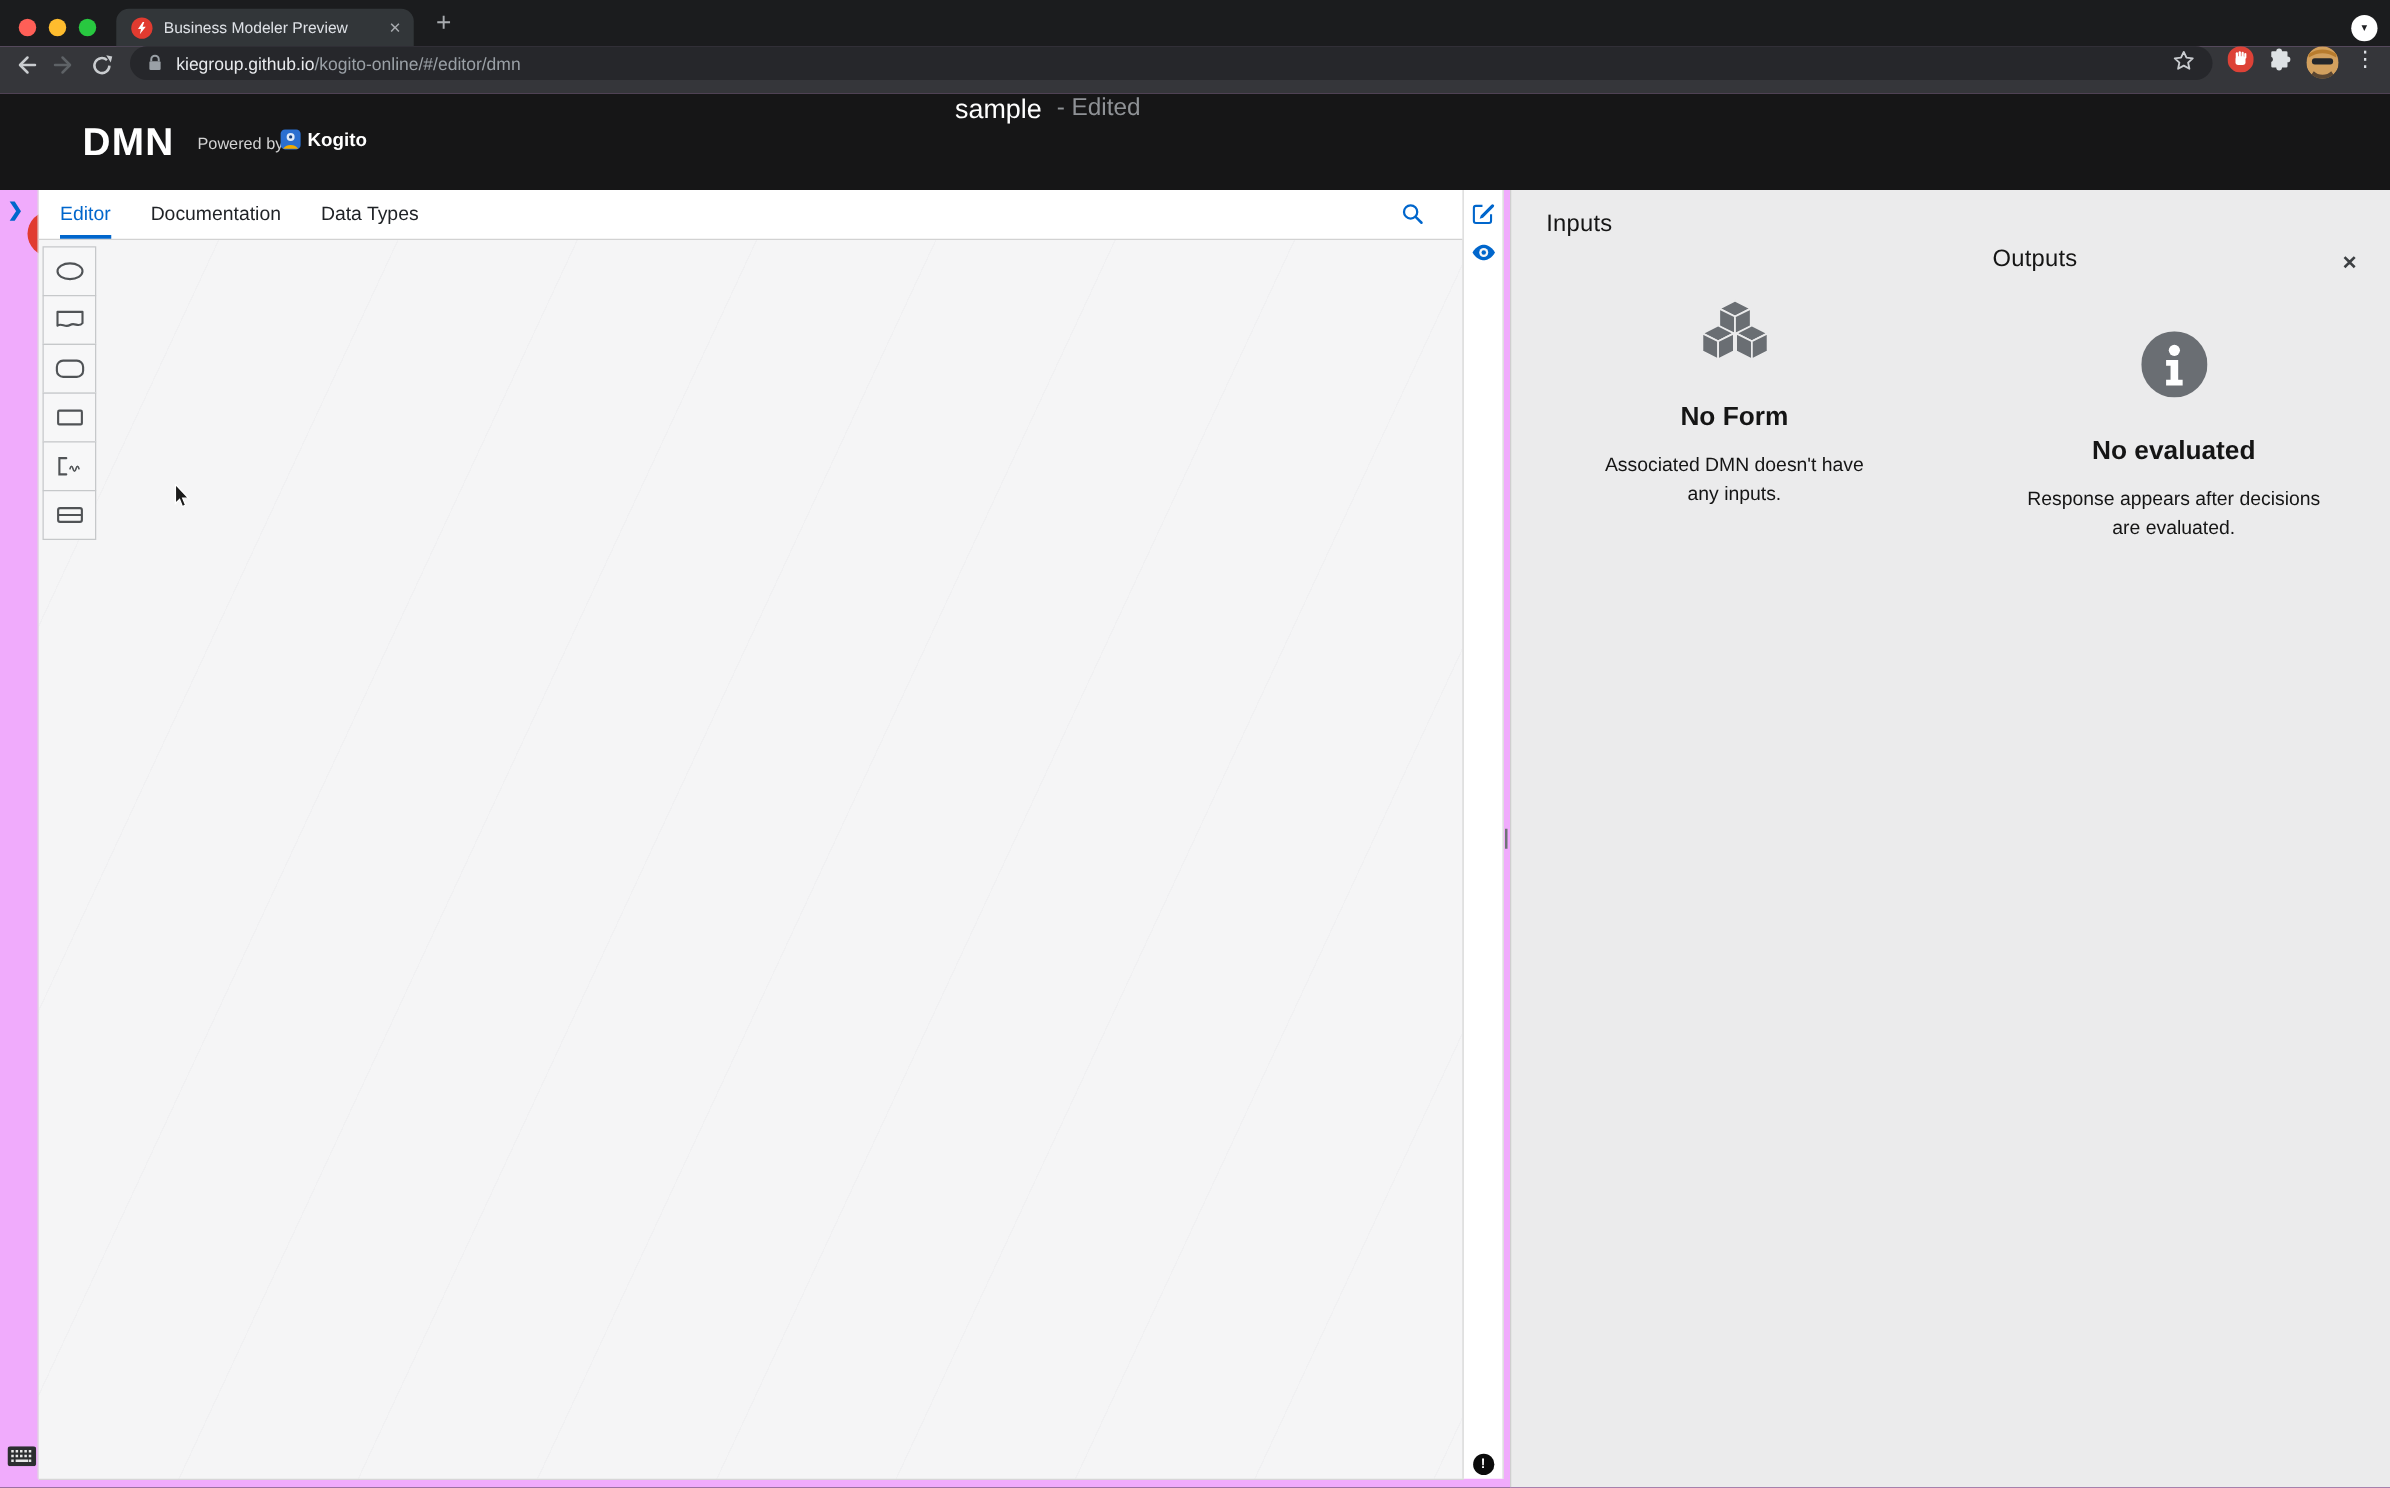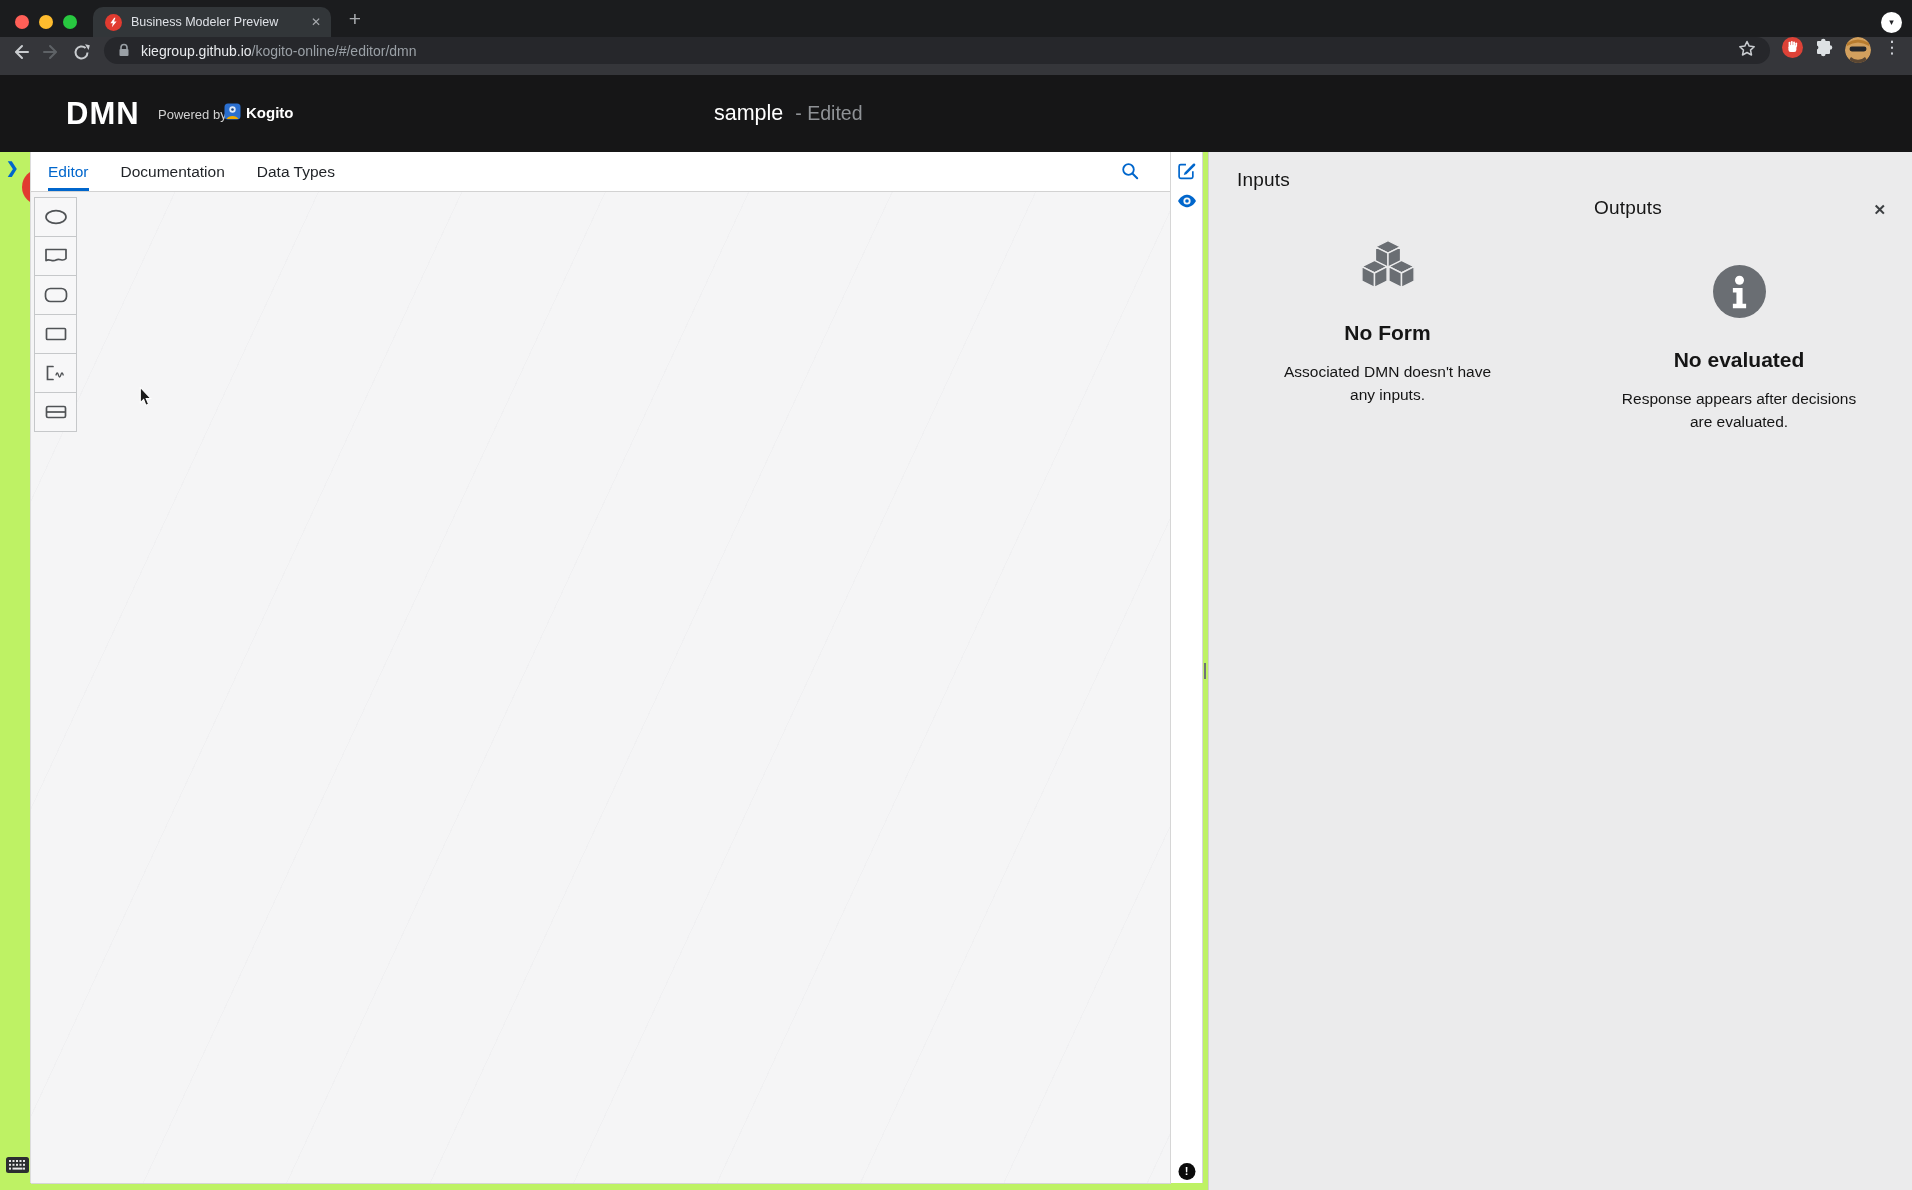--- a/index.html
+++ b/index.html
@@ -1,17 +1,17 @@
 <!DOCTYPE html>
 <html style="--accent: #0066cc; --brand-red: #e13b30; --header-bg: #161617; --strip-bg: #1b1c1e; --toolbar-bg: #35363a; --omnibox-bg: #26272b; --tab-bg: #323639; --share-bg: #3d4044; --canvas-bg: #f5f5f6; --panel-bg: #ebebec; --icon-dim: #6a6e73;"><head>
 <meta charset="utf-8">
 <style>
   * { margin:0; padding:0; box-sizing:border-box; }
   body { background:#111; font-family:"Liberation Sans", sans-serif; }
-  .screen { position:relative; width:1912px; height:1190px; background:#bef264; overflow:hidden;
+  .screen { position:relative; width:1912px; height:1190px; background:#f0abfc; overflow:hidden;
             font-family:"Liberation Sans", sans-serif; }
 
   
   .tab-strip { position:absolute; left:0; top:0; width:1912px; height:37px; background:var(--strip-bg); }
   .traffic { position:absolute; top:15px; width:14px; height:14px; border-radius:50%; }
   .t-red { left:15px; background:#ff5f57; }
   .t-yellow { left:39px; background:#febc2e; }
   .t-green { left:63px; background:#28c840; }
   .btab { position:absolute; left:93px; top:7px; width:238px; height:30px; background:var(--tab-bg);
           border-radius:10px 10px 0 0; display:flex; align-items:center; padding:0 10px 0 12px; }
@@ -40,21 +40,21 @@
 
   
   .app-header { position:absolute; left:0; top:75px; width:1912px; height:77px; background:var(--header-bg); }
   .logo { position:absolute; left:22px; top:94px; width:36px; height:36px; border-radius:50%;
           background:var(--brand-red); display:flex; align-items:center; justify-content:center; }
   .brand { position:absolute; left:66px; top:0; height:77px; line-height:77px; color:#fff;
            font-size:31px; font-weight:600; letter-spacing:1px; }
   .powered { position:absolute; left:158px; top:32px; color:#d2d2d2; font-size:13px; }
   .kogito-badge { position:absolute; left:224px; top:28px; }
   .kogito { position:absolute; left:246px; top:29px; color:#fff; font-size:15px; font-weight:700; }
-  .doc-title { position:absolute; left:714px; top:0; height:77px; display:flex; align-items:center; }
+  .doc-title { position:absolute; left:764px; top:0; height:77px; display:flex; align-items:flex-start; }
   .doc-title .fname { color:#fff; font-size:21.5px; }
   .doc-title .status { color:#8f9296; font-size:19.5px; margin-left:12px; }
   .hdr-btn { position:absolute; top:96px; height:37px; border-radius:2px; display:flex; align-items:center;
              justify-content:center; font-size:15px; color:#fff; cursor:default; }
   .btn-runner { left:1330px; width:128px; border:1px solid #eeeeee; gap:7px; }
   .btn-save { left:1485px; width:141px; background:var(--accent); font-size:15.5px; }
   .btn-share { left:1653px; width:101px; background:var(--share-bg); font-size:15.5px; gap:11px; }
   .caret-down { width:0; height:0; border-left:4.5px solid transparent; border-right:4.5px solid transparent;
                 border-top:5px solid #fff; }
   .hdr-kebab { position:absolute; left:1792px; top:96px; width:22px; height:37px; line-height:37px;

